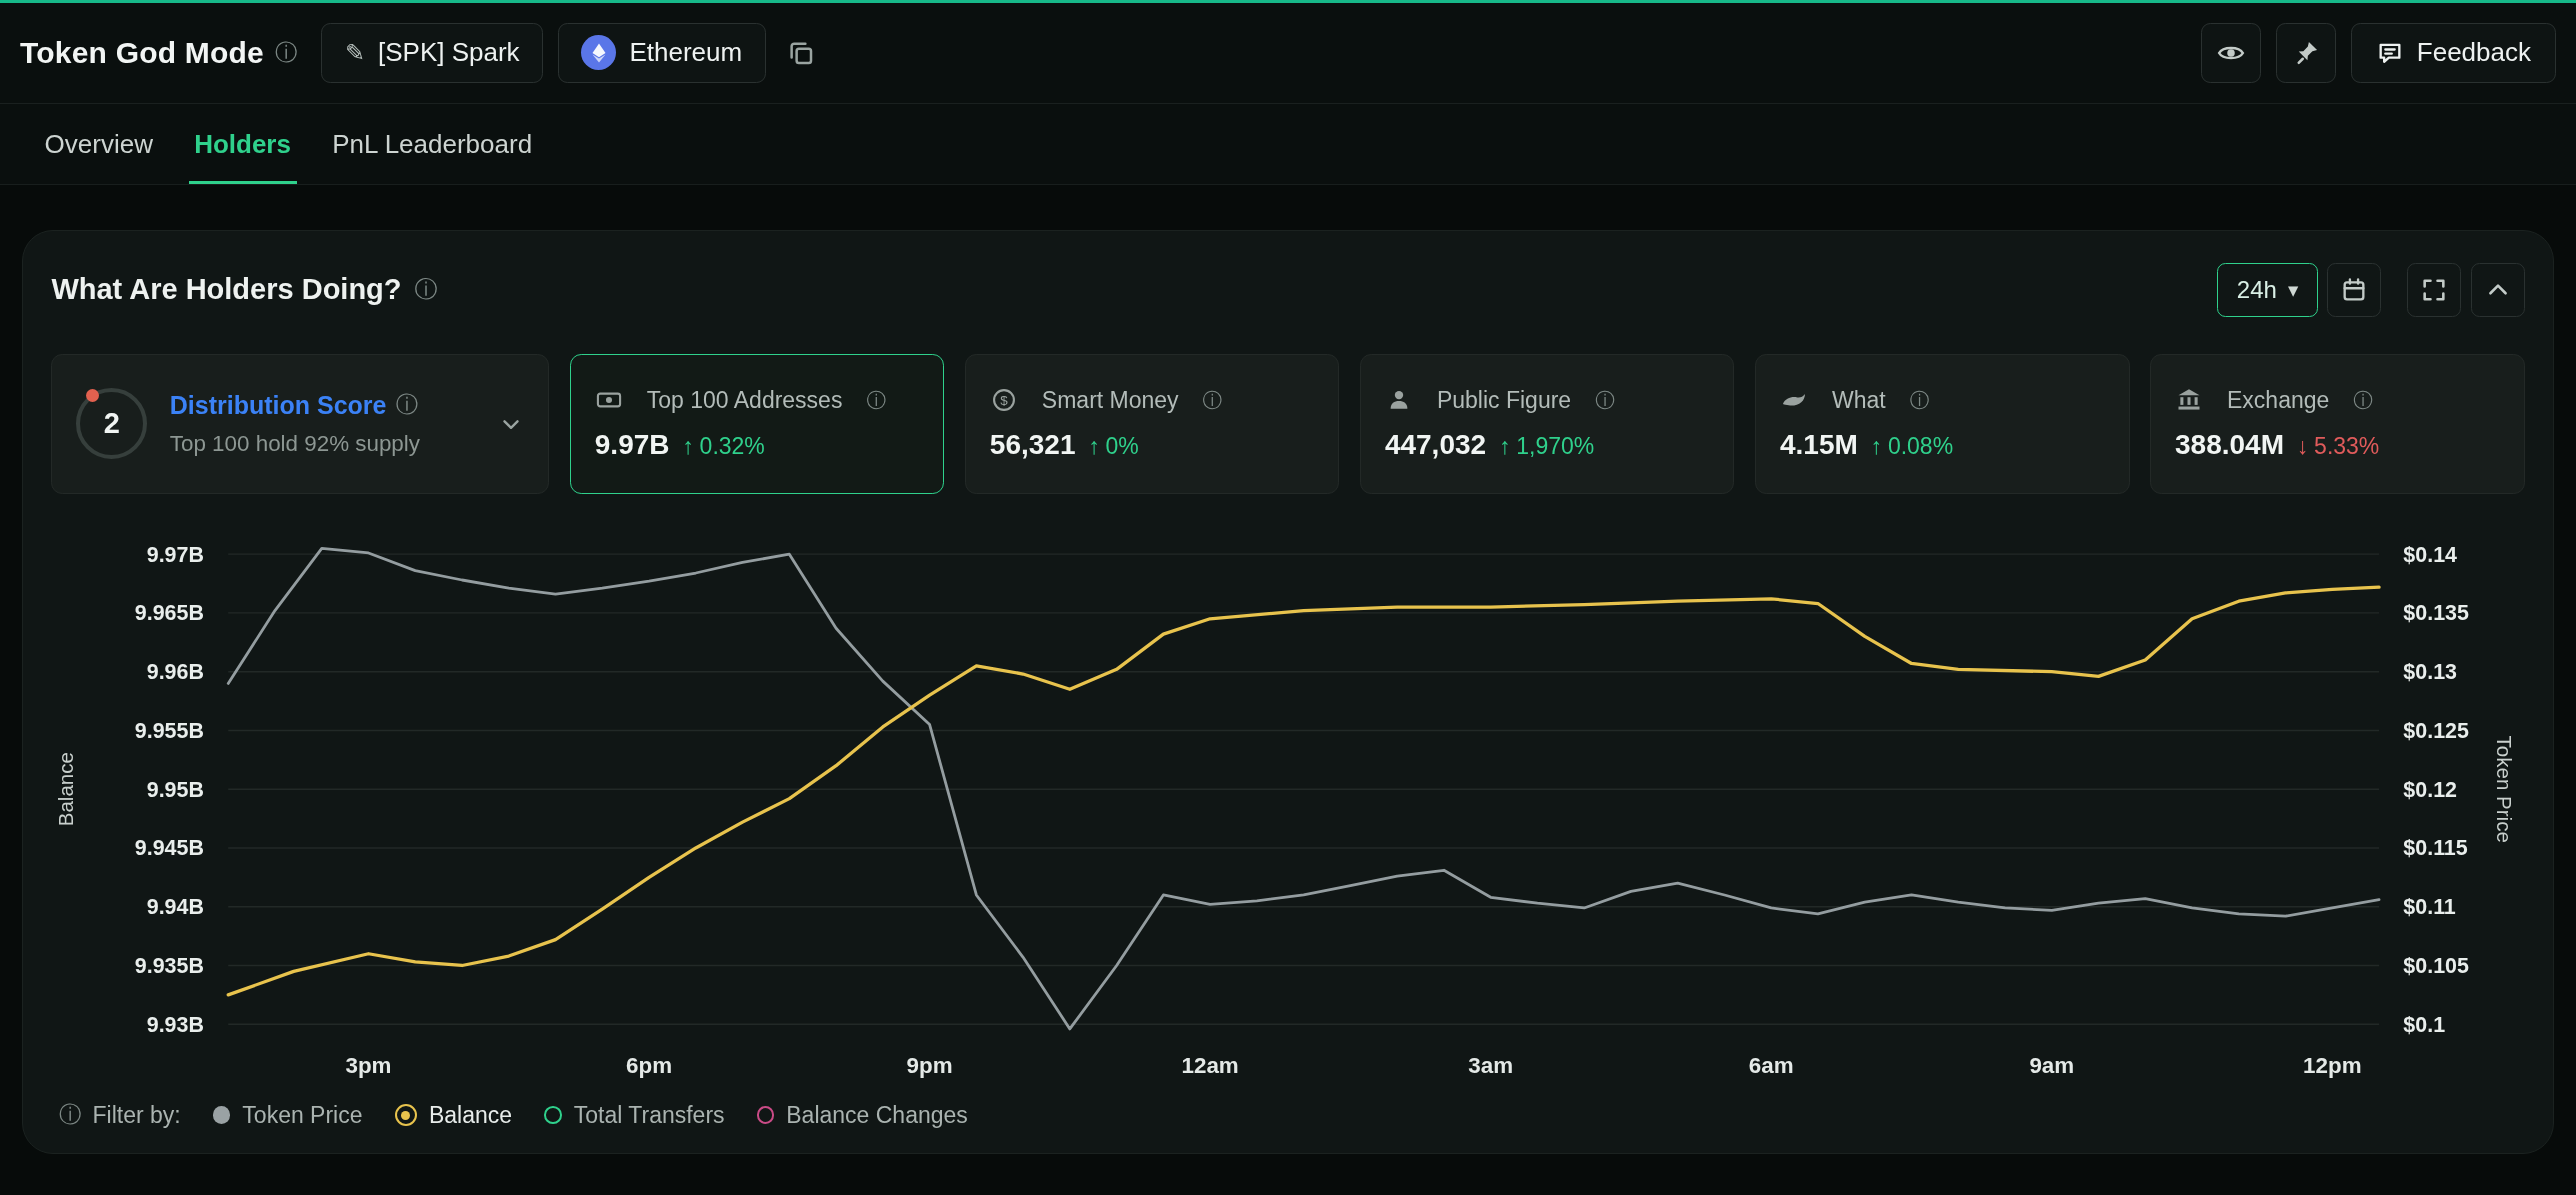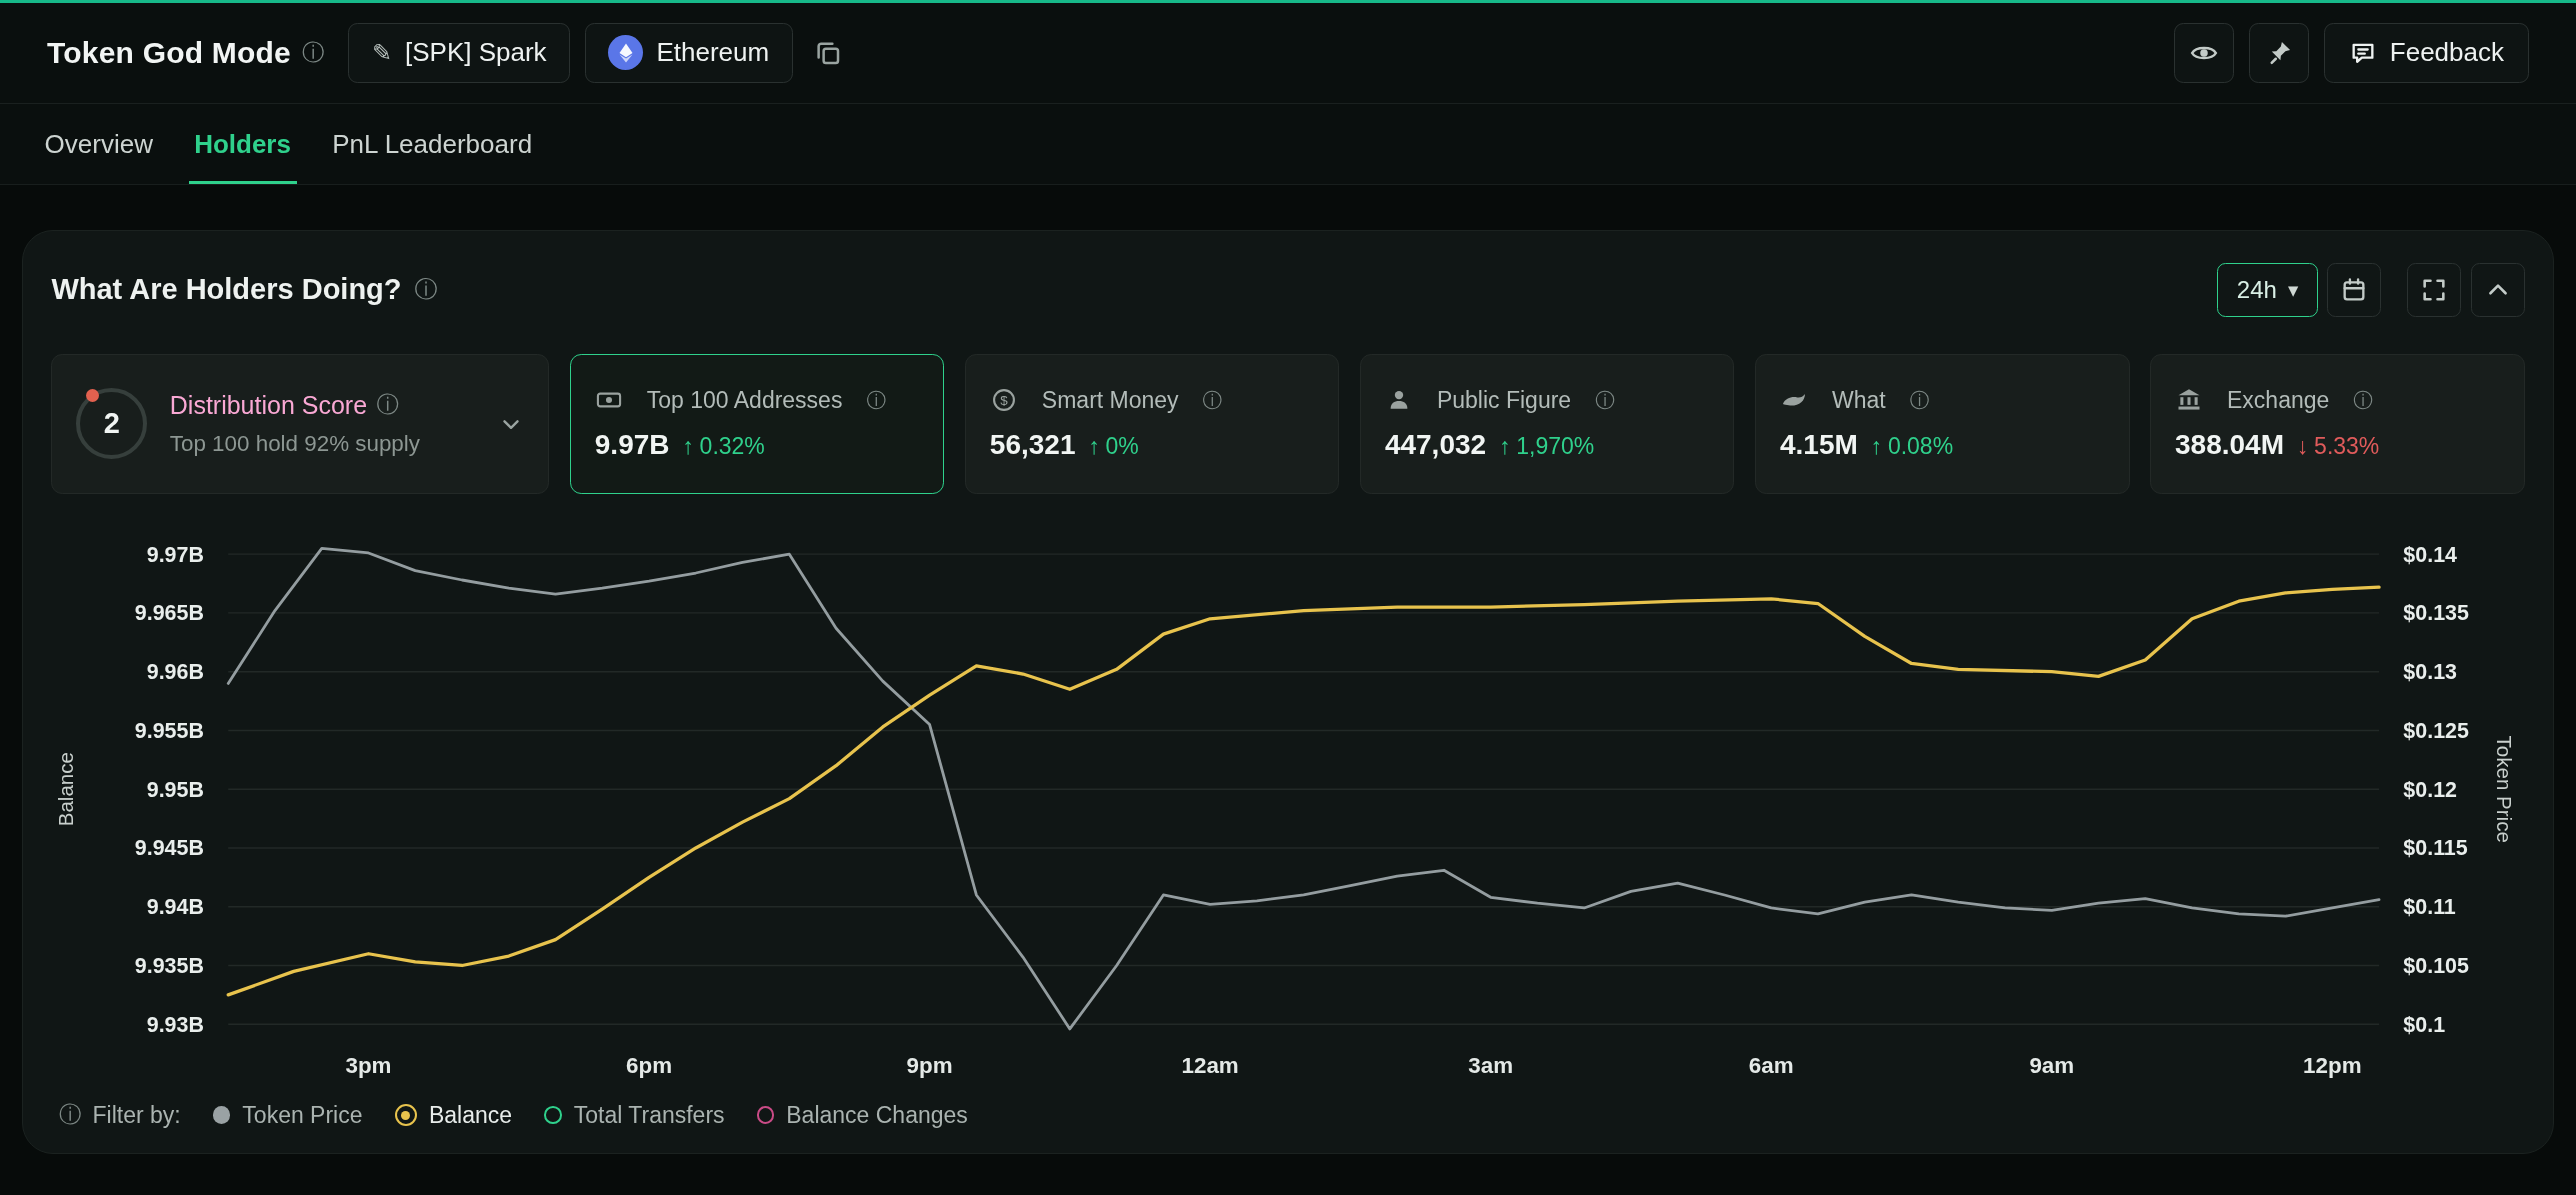--- a/index.html
+++ b/index.html
@@ -6,21 +6,21 @@
   html,body { background:#05090a; }
   .page {
     width:2576px; height:1196px; position:relative; overflow:hidden;
     background:#070b0a; color:#e8edeb;
     font-family:"Liberation Sans", sans-serif;
   }
   .top-accent { height:2.8px; background:#17b989; width:100%; }
 
   
   .topbar {
-    height:101px; display:flex; align-items:center; padding:0 47px;
+    height:101px; display:flex; align-items:center; padding:0 20px;
     background:#0a0f0e; border-bottom:0.9px solid #1a201f;
   }
   .app-title { font-size:30px; font-weight:bold; color:#f2f5f4; letter-spacing:0.2px; }
   .info-glyph { color:#7d8885; font-size:22.4px; line-height:1; }
   .topbar .info-glyph { margin-left:11.2px; margin-right:24px; }
   .pill {
     display:flex; align-items:center; gap:13px; height:60px; padding:0 22.4px;
     border:0.9px solid #2a3130; border-radius:9.3px; background:#0e1413;
     font-size:26px; color:#eef2f1; cursor:pointer; margin-right:15px;
   }
@@ -85,21 +85,21 @@
   .stat-card.wide { flex:1.38; flex-direction:row; align-items:center; }
   .score-circle {
     width:71px; height:71px; border-radius:50%; border:4.7px solid #363f3c;
     display:flex; align-items:center; justify-content:center;
     font-size:29px; font-weight:bold; color:#f1f5f3; position:relative; flex:none;
   }
   .score-dot { position:absolute; top:-3.7px; left:5.6px; width:13px; height:13px;
     border-radius:50%; background:#e2614f; }
   .dist-text { margin-left:22.4px; }
   .dist-title-row { display:flex; align-items:center; gap:9.3px; }
-  .dist-title { font-size:25px; font-weight:normal; color:#f9a8d4; }
+  .dist-title { font-size:25px; font-weight:bold; color:#3b82f6; }
   .dist-sub { margin-top:11.2px; font-size:22.4px; color:#8d9793; }
   .dist-chevron { margin-left:auto; color:#9aa4a1; display:flex; }
   .stat-label-row { display:flex; align-items:center; gap:24px; color:#9aa29f; }
   .stat-label { font-size:23px; color:#b3bcb9; }
   .stat-label-row .info-glyph { font-size:19.6px; }
   .stat-value-row { display:flex; align-items:baseline; gap:13px; margin-top:15px; }
   .stat-value { font-size:28px; font-weight:bold; color:#f1f5f3; }
   .stat-change { font-size:23px; display:flex; gap:5.6px; align-items:baseline; }
   .pos { color:#2fd18c; } .neg { color:#e05b5b; }
 

